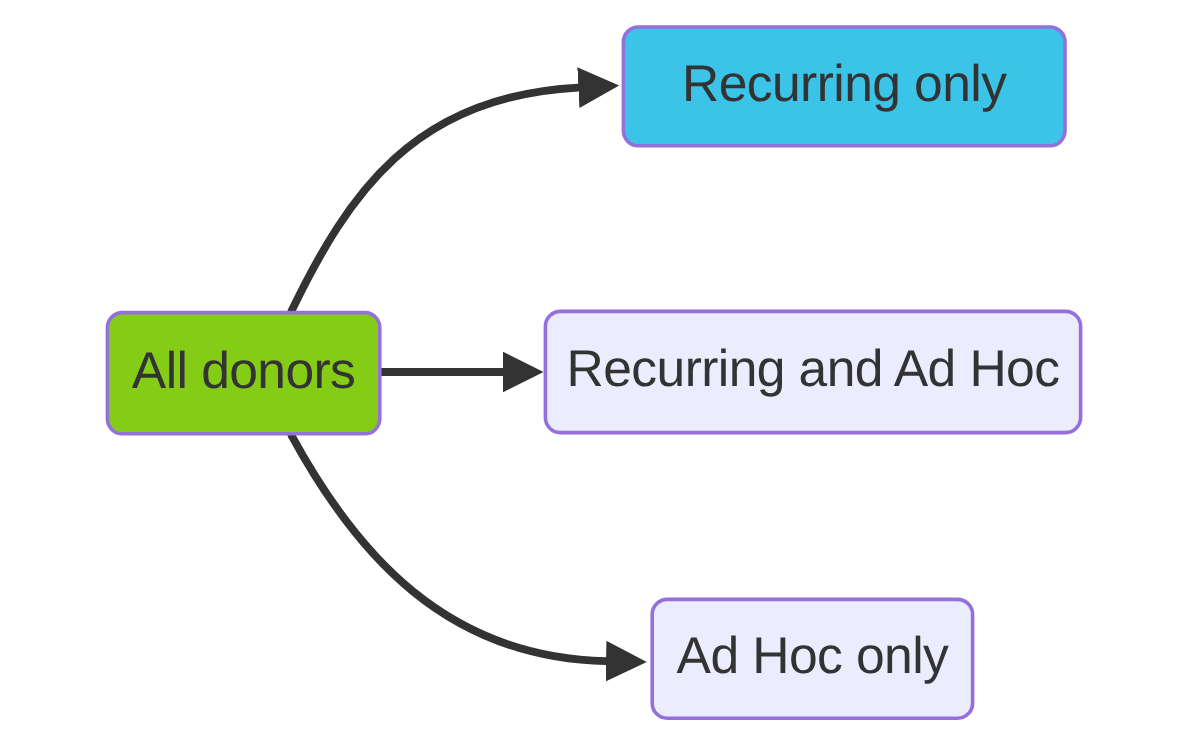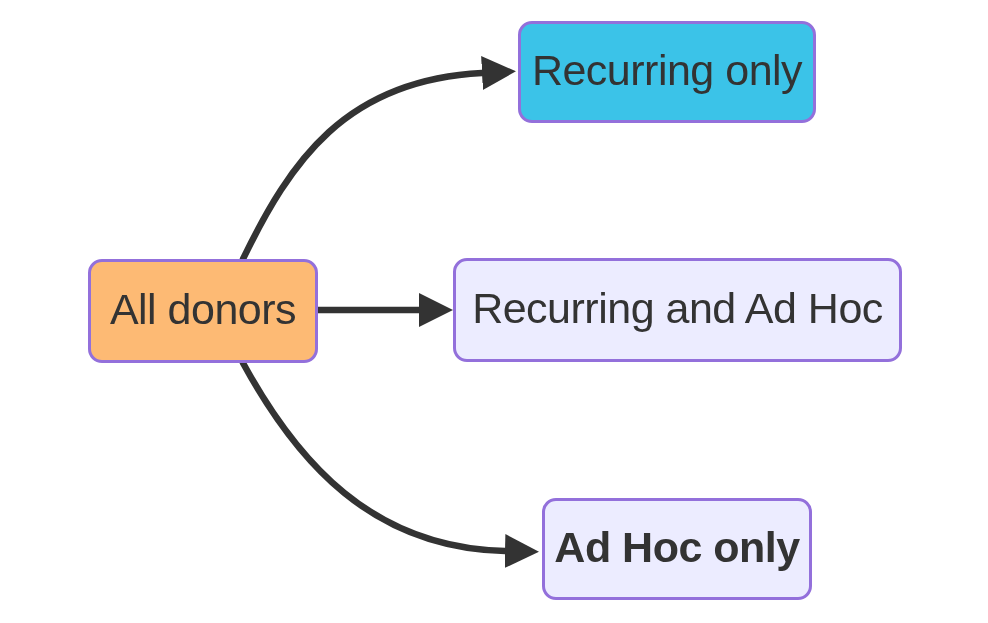--- a/index.html
+++ b/index.html
@@ -40,44 +40,44 @@
   }
   .node-label {
     color: #333333;
     font-size: 43px;
     line-height: 1;
     letter-spacing: -0.5px;
     white-space: nowrap;
     padding-bottom: 4px;
   }
   .node-all-donors        { left:  88px; top: 259px; width: 230px; height: 104px; }
-  .node-recurring-only    { left: 518px; top:  21px; width: 298px; height: 102px; justify-content: center; }
+  .node-recurring-only    { left: 518px; top:  21px; width: 371px; height: 102px; justify-content: center; }
   .node-recurring-ad-hoc  { left: 453px; top: 258px; width: 449px; height: 104px; }
-  .node-ad-hoc-only       { left: 542px; top: 498px; width: 270px; height: 102px; font-weight: bold; }
+  .node-ad-hoc-only       { left: 542px; top: 498px; width: 270px; height: 102px; }
 </style>
 </head>
 <body>
 
 <div class="canvas" style="background-color: rgb(255, 255, 255);">
 
   <svg class="edges-layer" viewBox="0 0 988 623">
     <defs>
       <marker id="arrowhead" markerUnits="userSpaceOnUse" markerWidth="36" markerHeight="36" refX="0" refY="17" orient="auto">
         <path d="M0,0 L34,17 L0,34 Z" style="fill: rgb(51, 51, 51);"></path>
       </marker>
     </defs>
 
     <path class="edge" d="M 243 259 C 290 162, 345 80, 482 73" marker-end="url(#arrowhead)" style="stroke: rgb(51, 51, 51);"></path>
 
     <path class="edge" d="M 318 310 L 419 310" marker-end="url(#arrowhead)" style="stroke: rgb(51, 51, 51);"></path>
 
     <path class="edge" d="M 243 363 C 297 462, 372 548, 505 551" marker-end="url(#arrowhead)" style="stroke: rgb(51, 51, 51);"></path>
   </svg>
 
-  <div class="node node-all-donors" style="background-color: #fdba74; border-color: rgb(147, 112, 219);">
+  <div class="node node-all-donors" style="background-color: #84cc16; border-color: rgb(147, 112, 219);">
     <span class="node-label" style="color: rgb(51, 51, 51);">All donors</span>
   </div>
 
   <div class="node node-recurring-only" style="background-color: rgb(59, 195, 232); border-color: rgb(147, 112, 219);">
     <span class="node-label" style="color: rgb(51, 51, 51);">Recurring only</span>
   </div>
 
   <div class="node node-recurring-ad-hoc" style="background-color: rgb(236, 236, 255); border-color: rgb(147, 112, 219);">
     <span class="node-label" style="color: rgb(51, 51, 51); text-align: center;">Recurring and Ad Hoc</span>
   </div>

